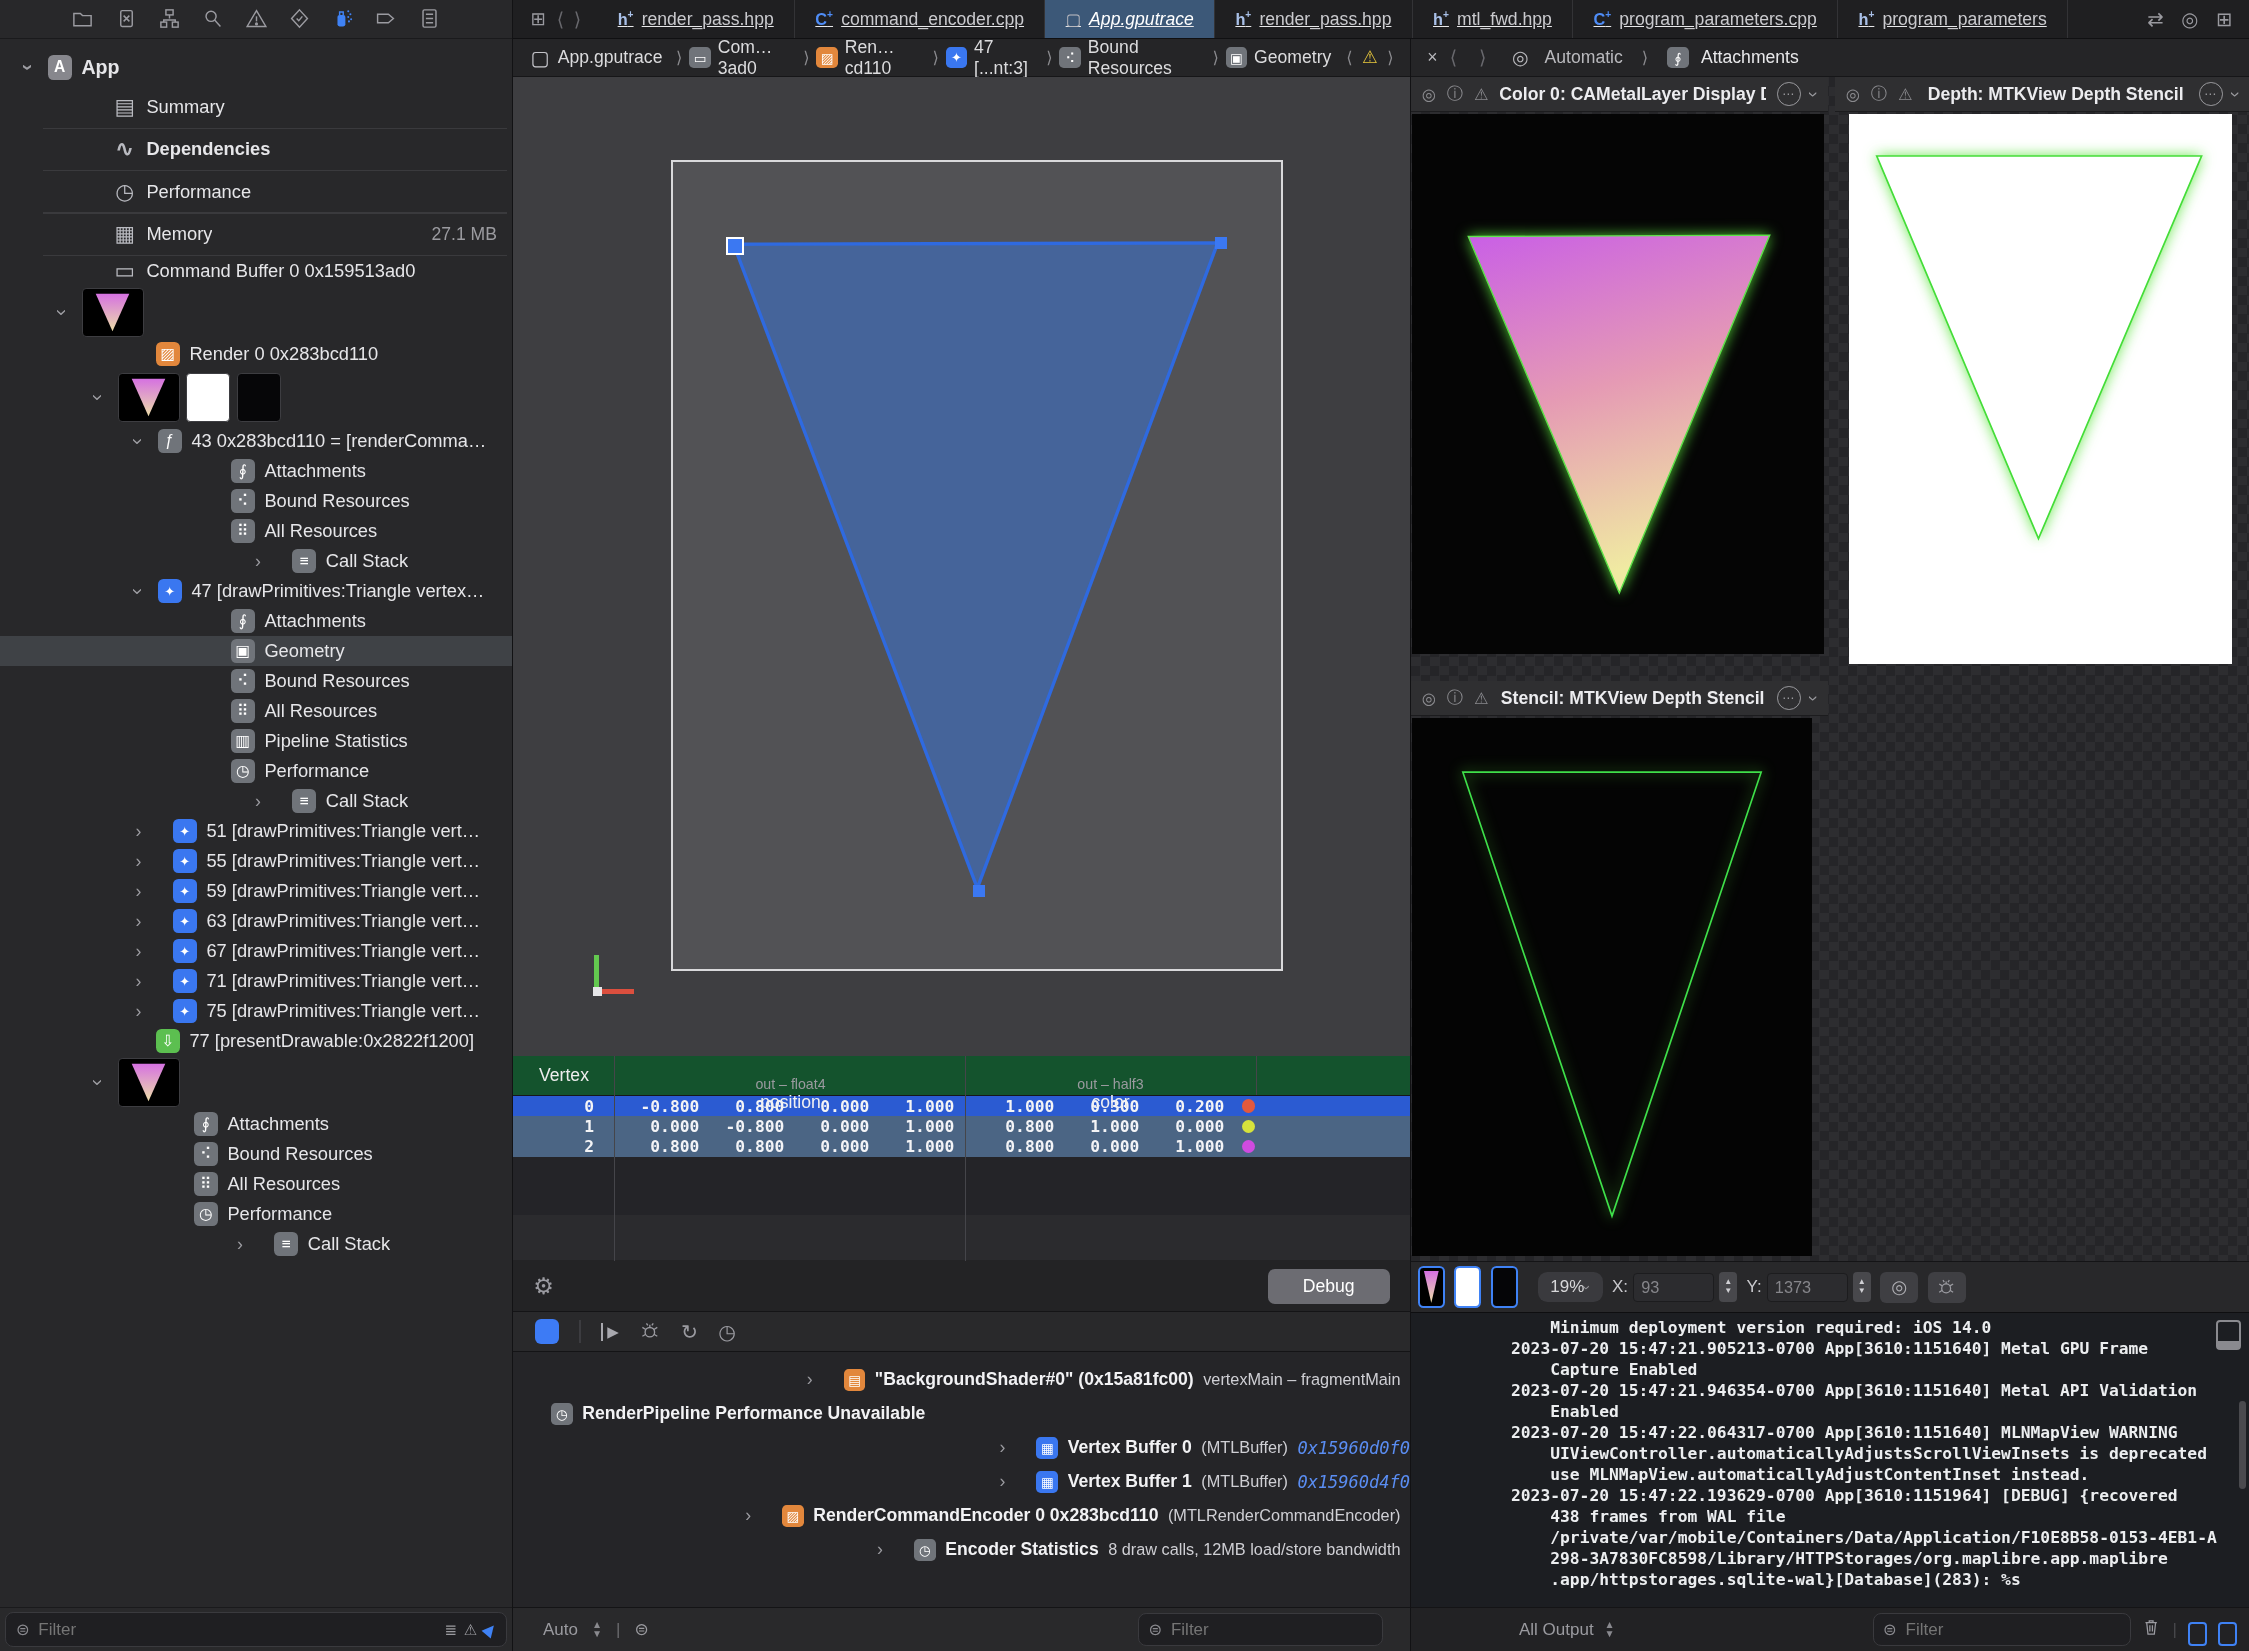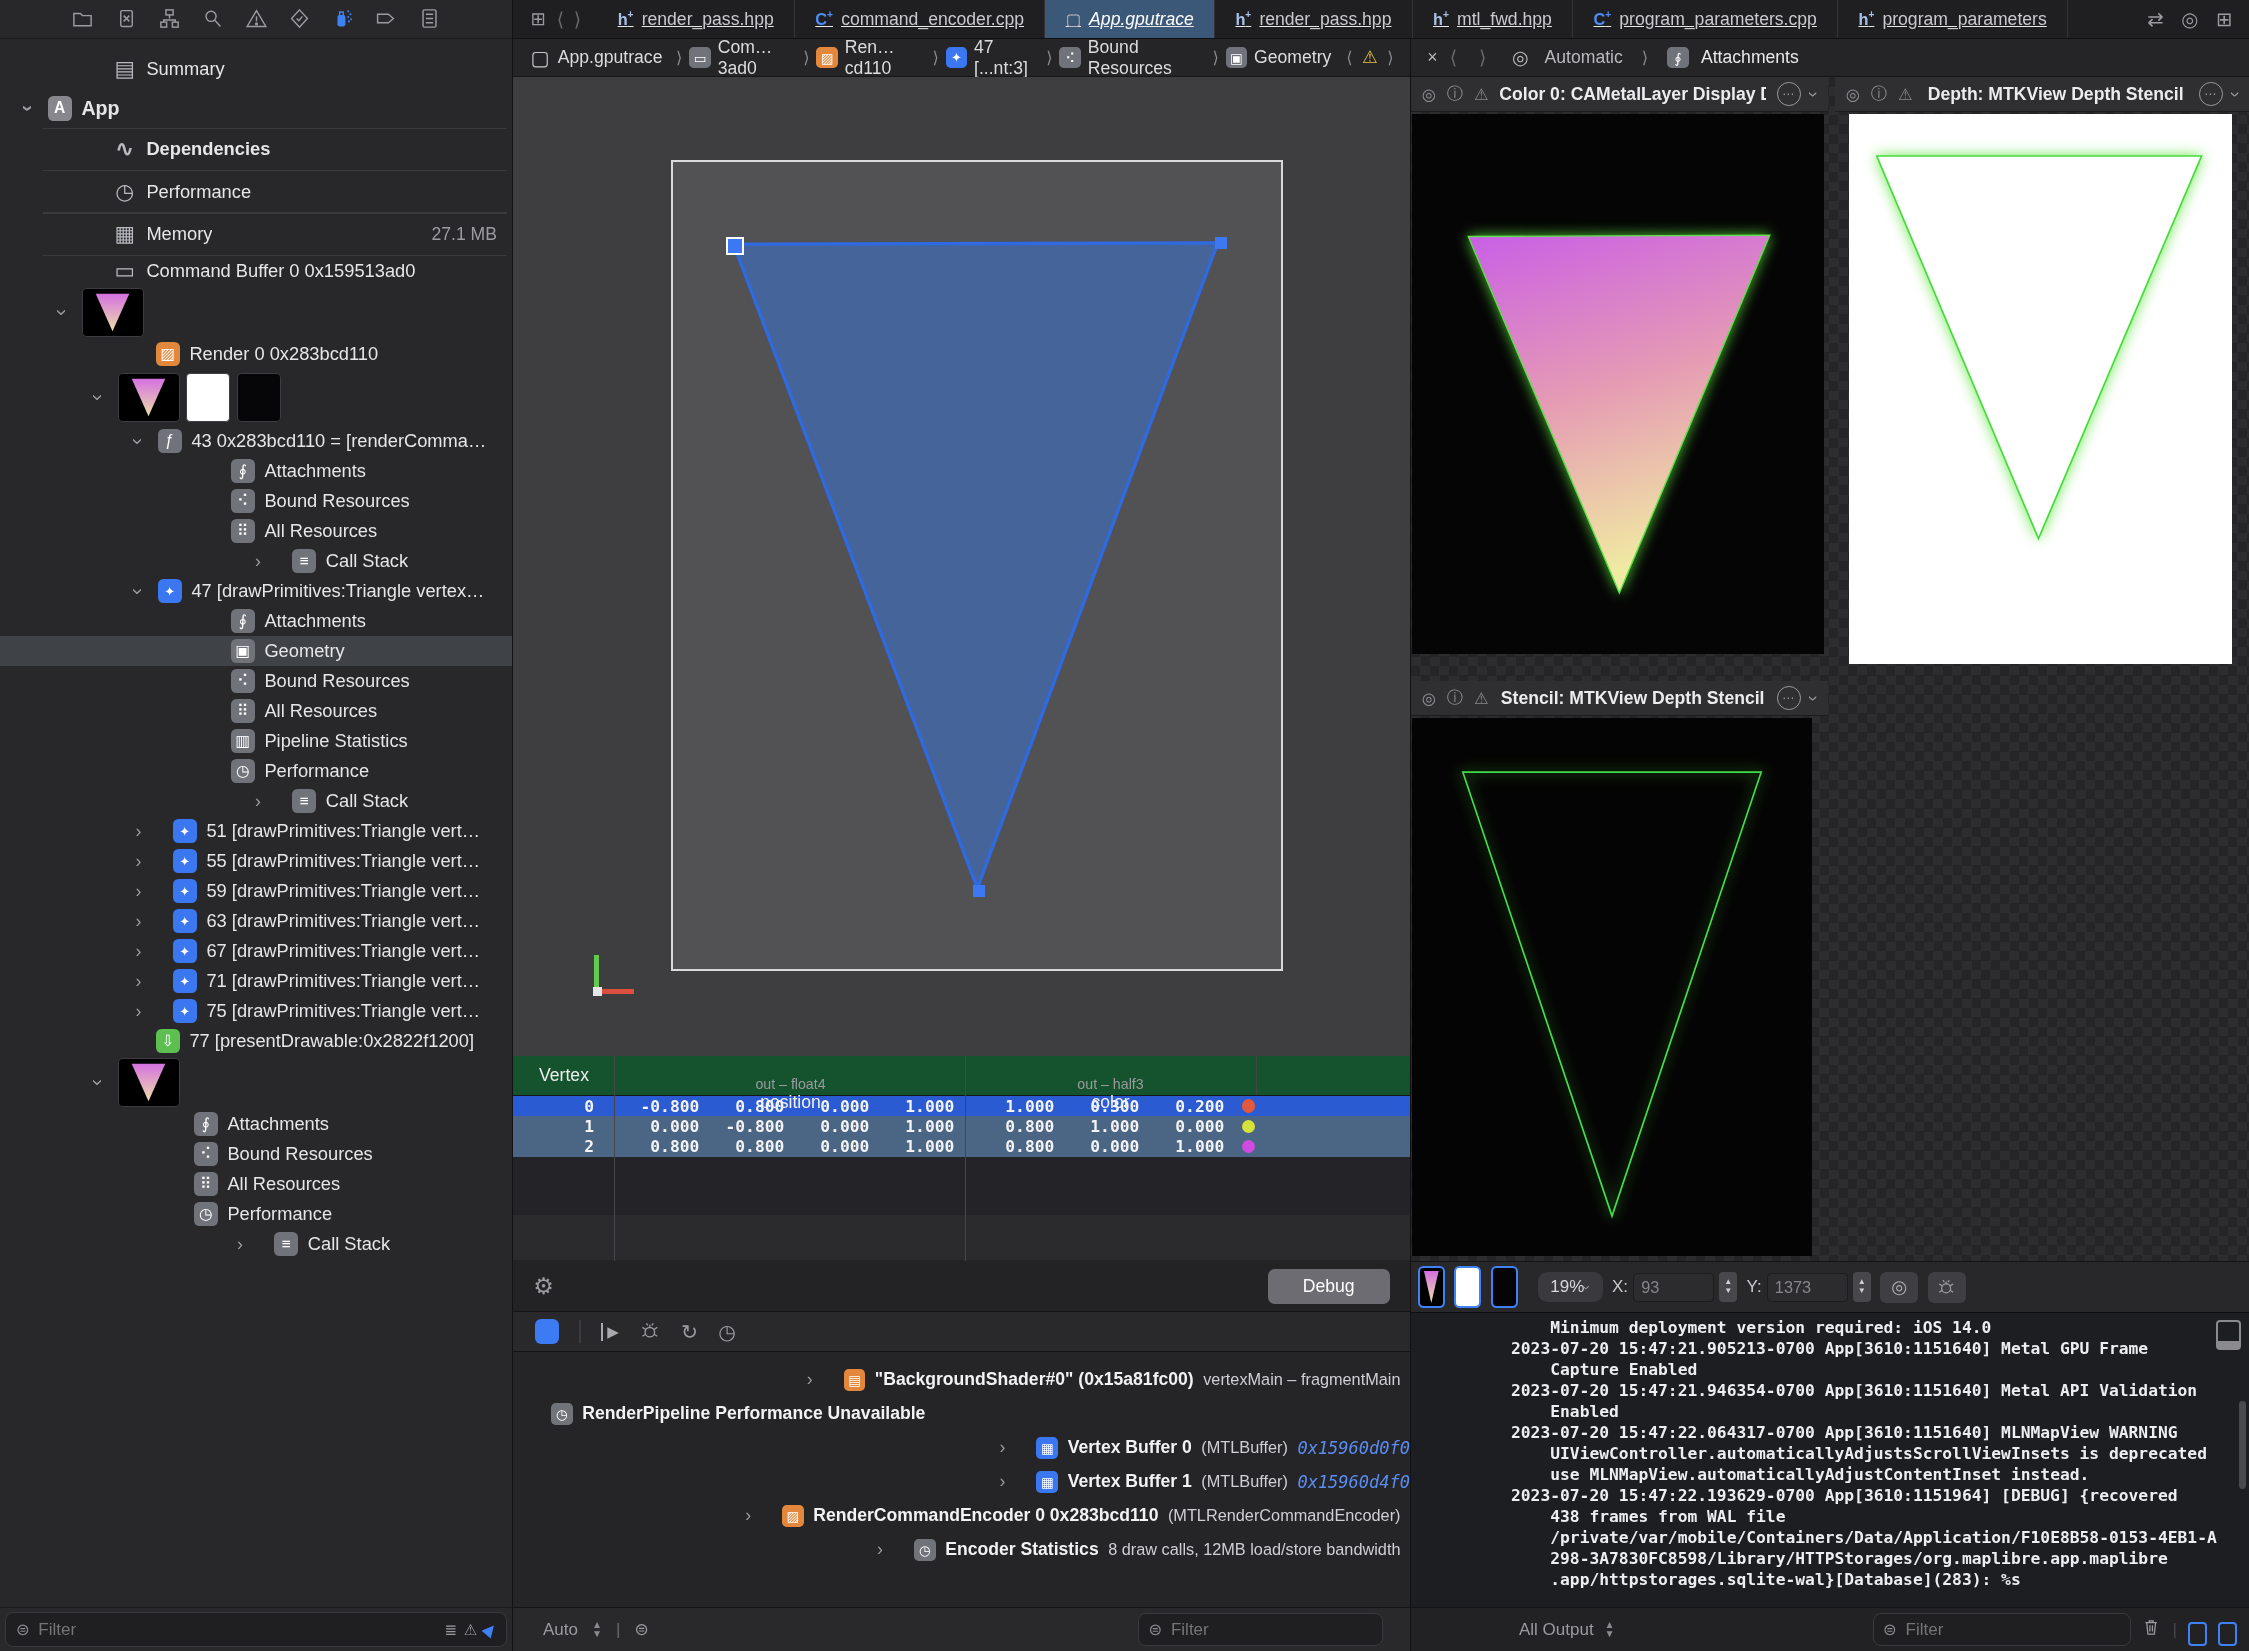--- a/index.html
+++ b/index.html
@@ -243,34 +243,34 @@
             <path d="M5 10h15l7 6-7 6H5z" transform="rotate(0 16 16)"></path>
           </svg></span>
       <span><svg class="lineicon" viewBox="0 0 32 32">
             <rect x="7" y="4" width="18" height="24" rx="2"></rect>
             <path d="M11 10h10M11 16h10M11 22h10"></path>
           </svg></span>
     </div>
 
     <div class="tree">
 
-        <div class="trow top" style="padding-left: 84px;">
-          <span class="chev"></span>
-          <span class="badge plain" data-icon="summary"></span>
-
-          <span class="label">Summary</span>
-
-          <span class="right"></span>
-        </div>
-
         <div class="trow app" style="padding-left: 19px;">
           <span class="chev down"></span>
           <span class="badge appgray" data-icon="app"></span>
 
           <span class="label">App</span>
+
+          <span class="right"></span>
+        </div>
+
+        <div class="trow top" style="padding-left: 84px;">
+          <span class="chev"></span>
+          <span class="badge plain" data-icon="summary"></span>
+
+          <span class="label">Summary</span>
 
           <span class="right"></span>
         </div>
 
         <div class="trow sep">
           
           
           
           
           

